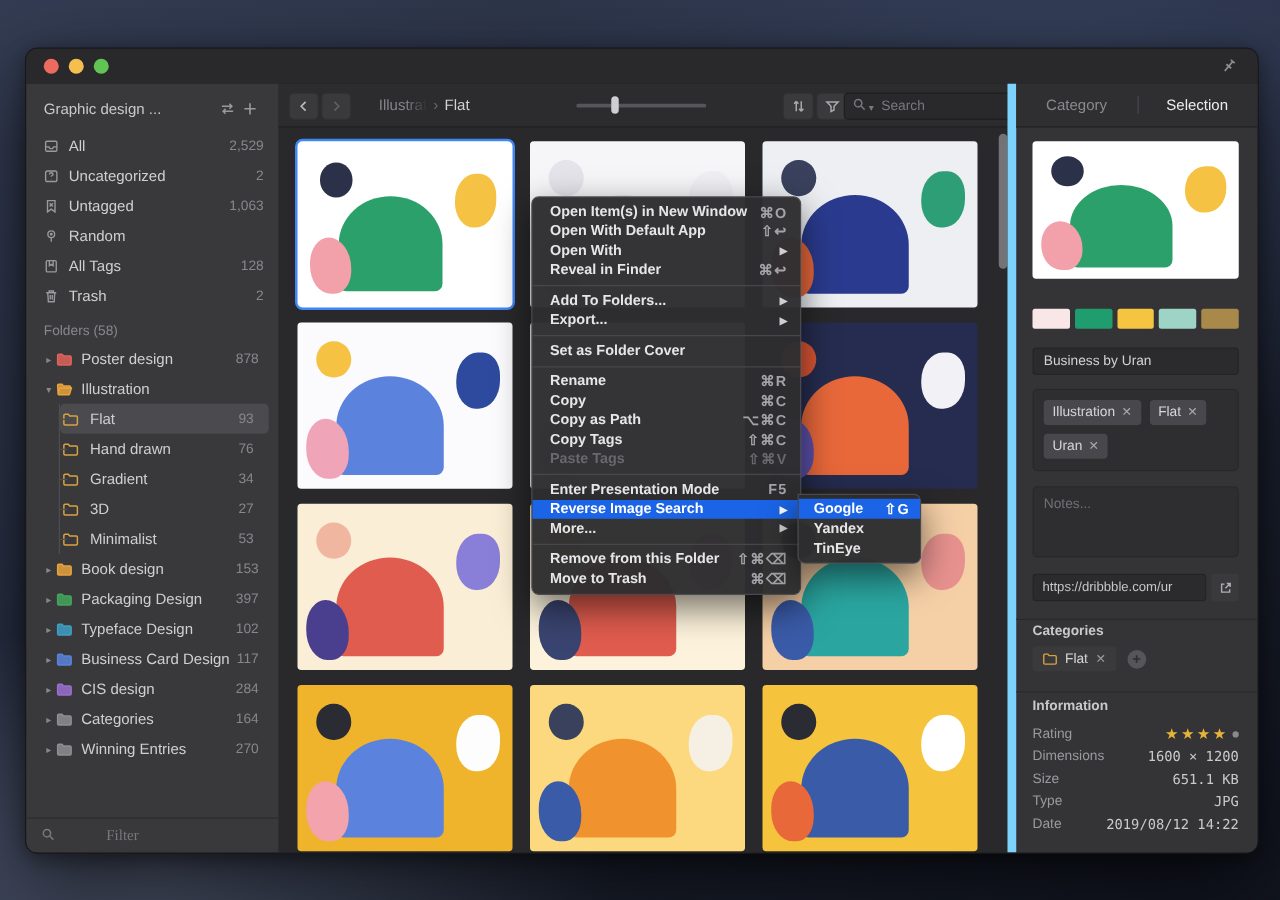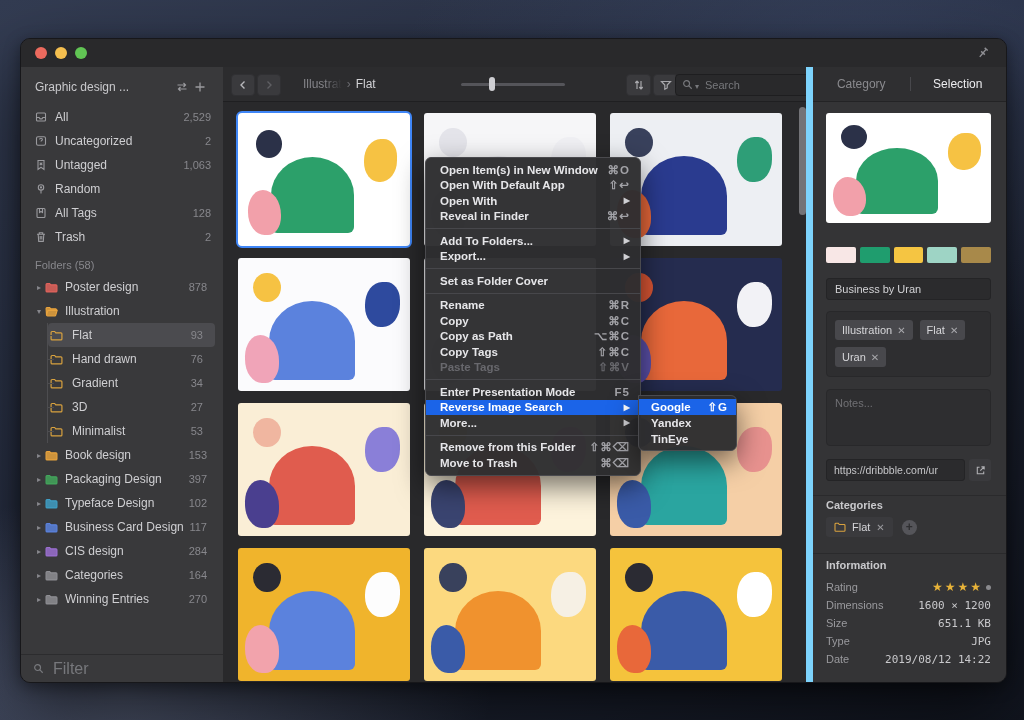--- a/index.html
+++ b/index.html
@@ -36,21 +36,21 @@
   .frow .lbl{flex:1;white-space:nowrap;overflow:hidden;}
   .frow .cnt{color:#87878c;font-size:11px;}
   .frow.sel{background:#4b4b4f;}
   .children{margin-left:26px;border-left:1px solid #4d4d50;}
   .children .frow{padding-left:2px;margin-left:0;margin-right:8px;position:relative;}
   .children .frow::before{content:"";position:absolute;left:-1px;top:12px;width:7px;height:1px;background:#4d4d50;}
   .children .frow .lbl{margin-left:2px;}
   .children .frow.sel{background:#4b4b4f;}
   #filterbar{position:absolute;left:0;right:0;bottom:0;height:27px;border-top:1px solid #2c2c2e;display:flex;align-items:center;padding:0 12px;color:#77787c;}
   #filterbar svg{margin-right:7px;}
-  #filterbar input{background:transparent;border:none;outline:none;color:#c9c9cc;font-size:16px;width:140px;font-family:Liberation Sans, sans-serif;}
+  #filterbar input{background:transparent;border:none;outline:none;color:#c9c9cc;font-size:12px;width:140px;font-family:Liberation Serif, serif;margin-left:32px;}
   #filterbar input::placeholder{color:#77787c;}
   
   #toolbar{position:absolute;left:0;top:0;right:0;height:34px;background:#2c2c2e;border-bottom:1px solid #1f1f21;}
   .navbtn{position:absolute;top:7px;width:22px;height:20px;background:#3a3a3d;border:1px solid #303033;border-radius:4px;display:flex;align-items:center;justify-content:center;color:#b8b8bc;}
   .navbtn.dis{color:#5f5f63;}
   #crumb{position:absolute;left:64px;top:10px;font-size:12px;color:#85858a;white-space:nowrap;margin-left:16px;}
   #crumb .parent{-webkit-mask-image:linear-gradient(90deg,#000 55%,transparent 100%);mask-image:linear-gradient(90deg,#000 55%,transparent 100%);}
   #crumb .sep{color:#6a6a6e;margin:0 5px;}
   #crumb .cur{color:#d2d2d5;}
   #slider{position:absolute;left:238px;top:9px;width:104px;height:16px;}

